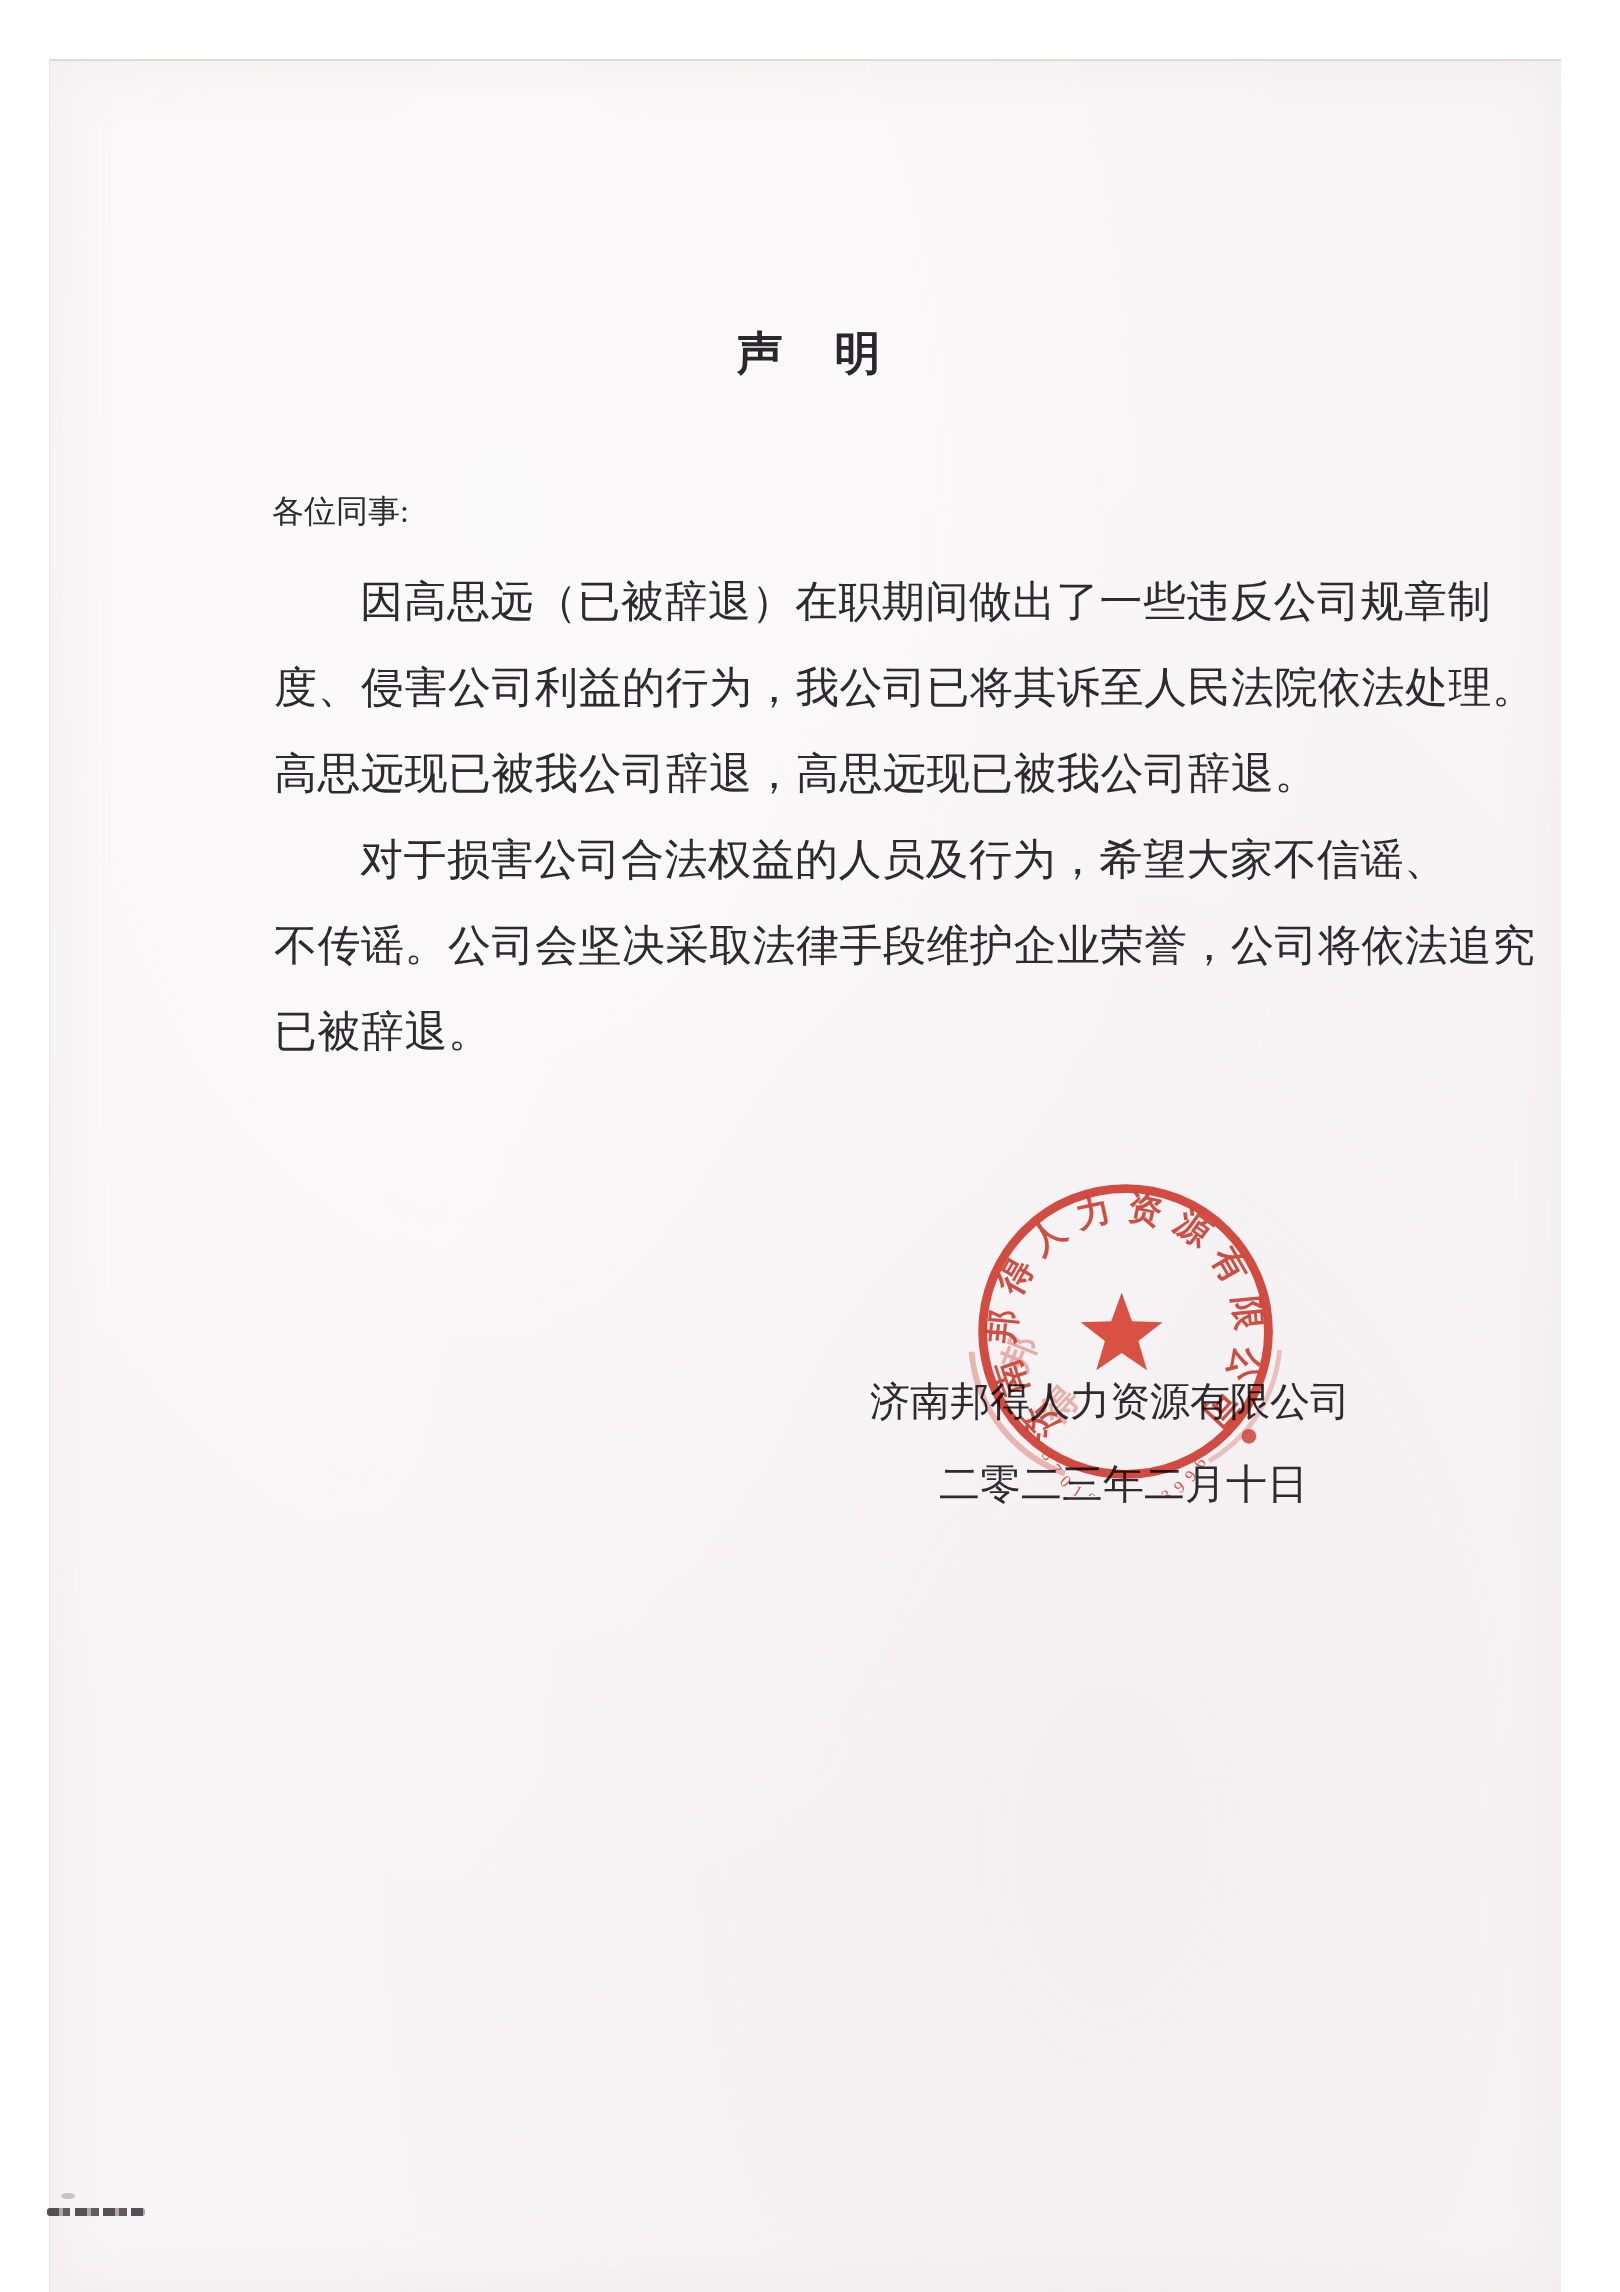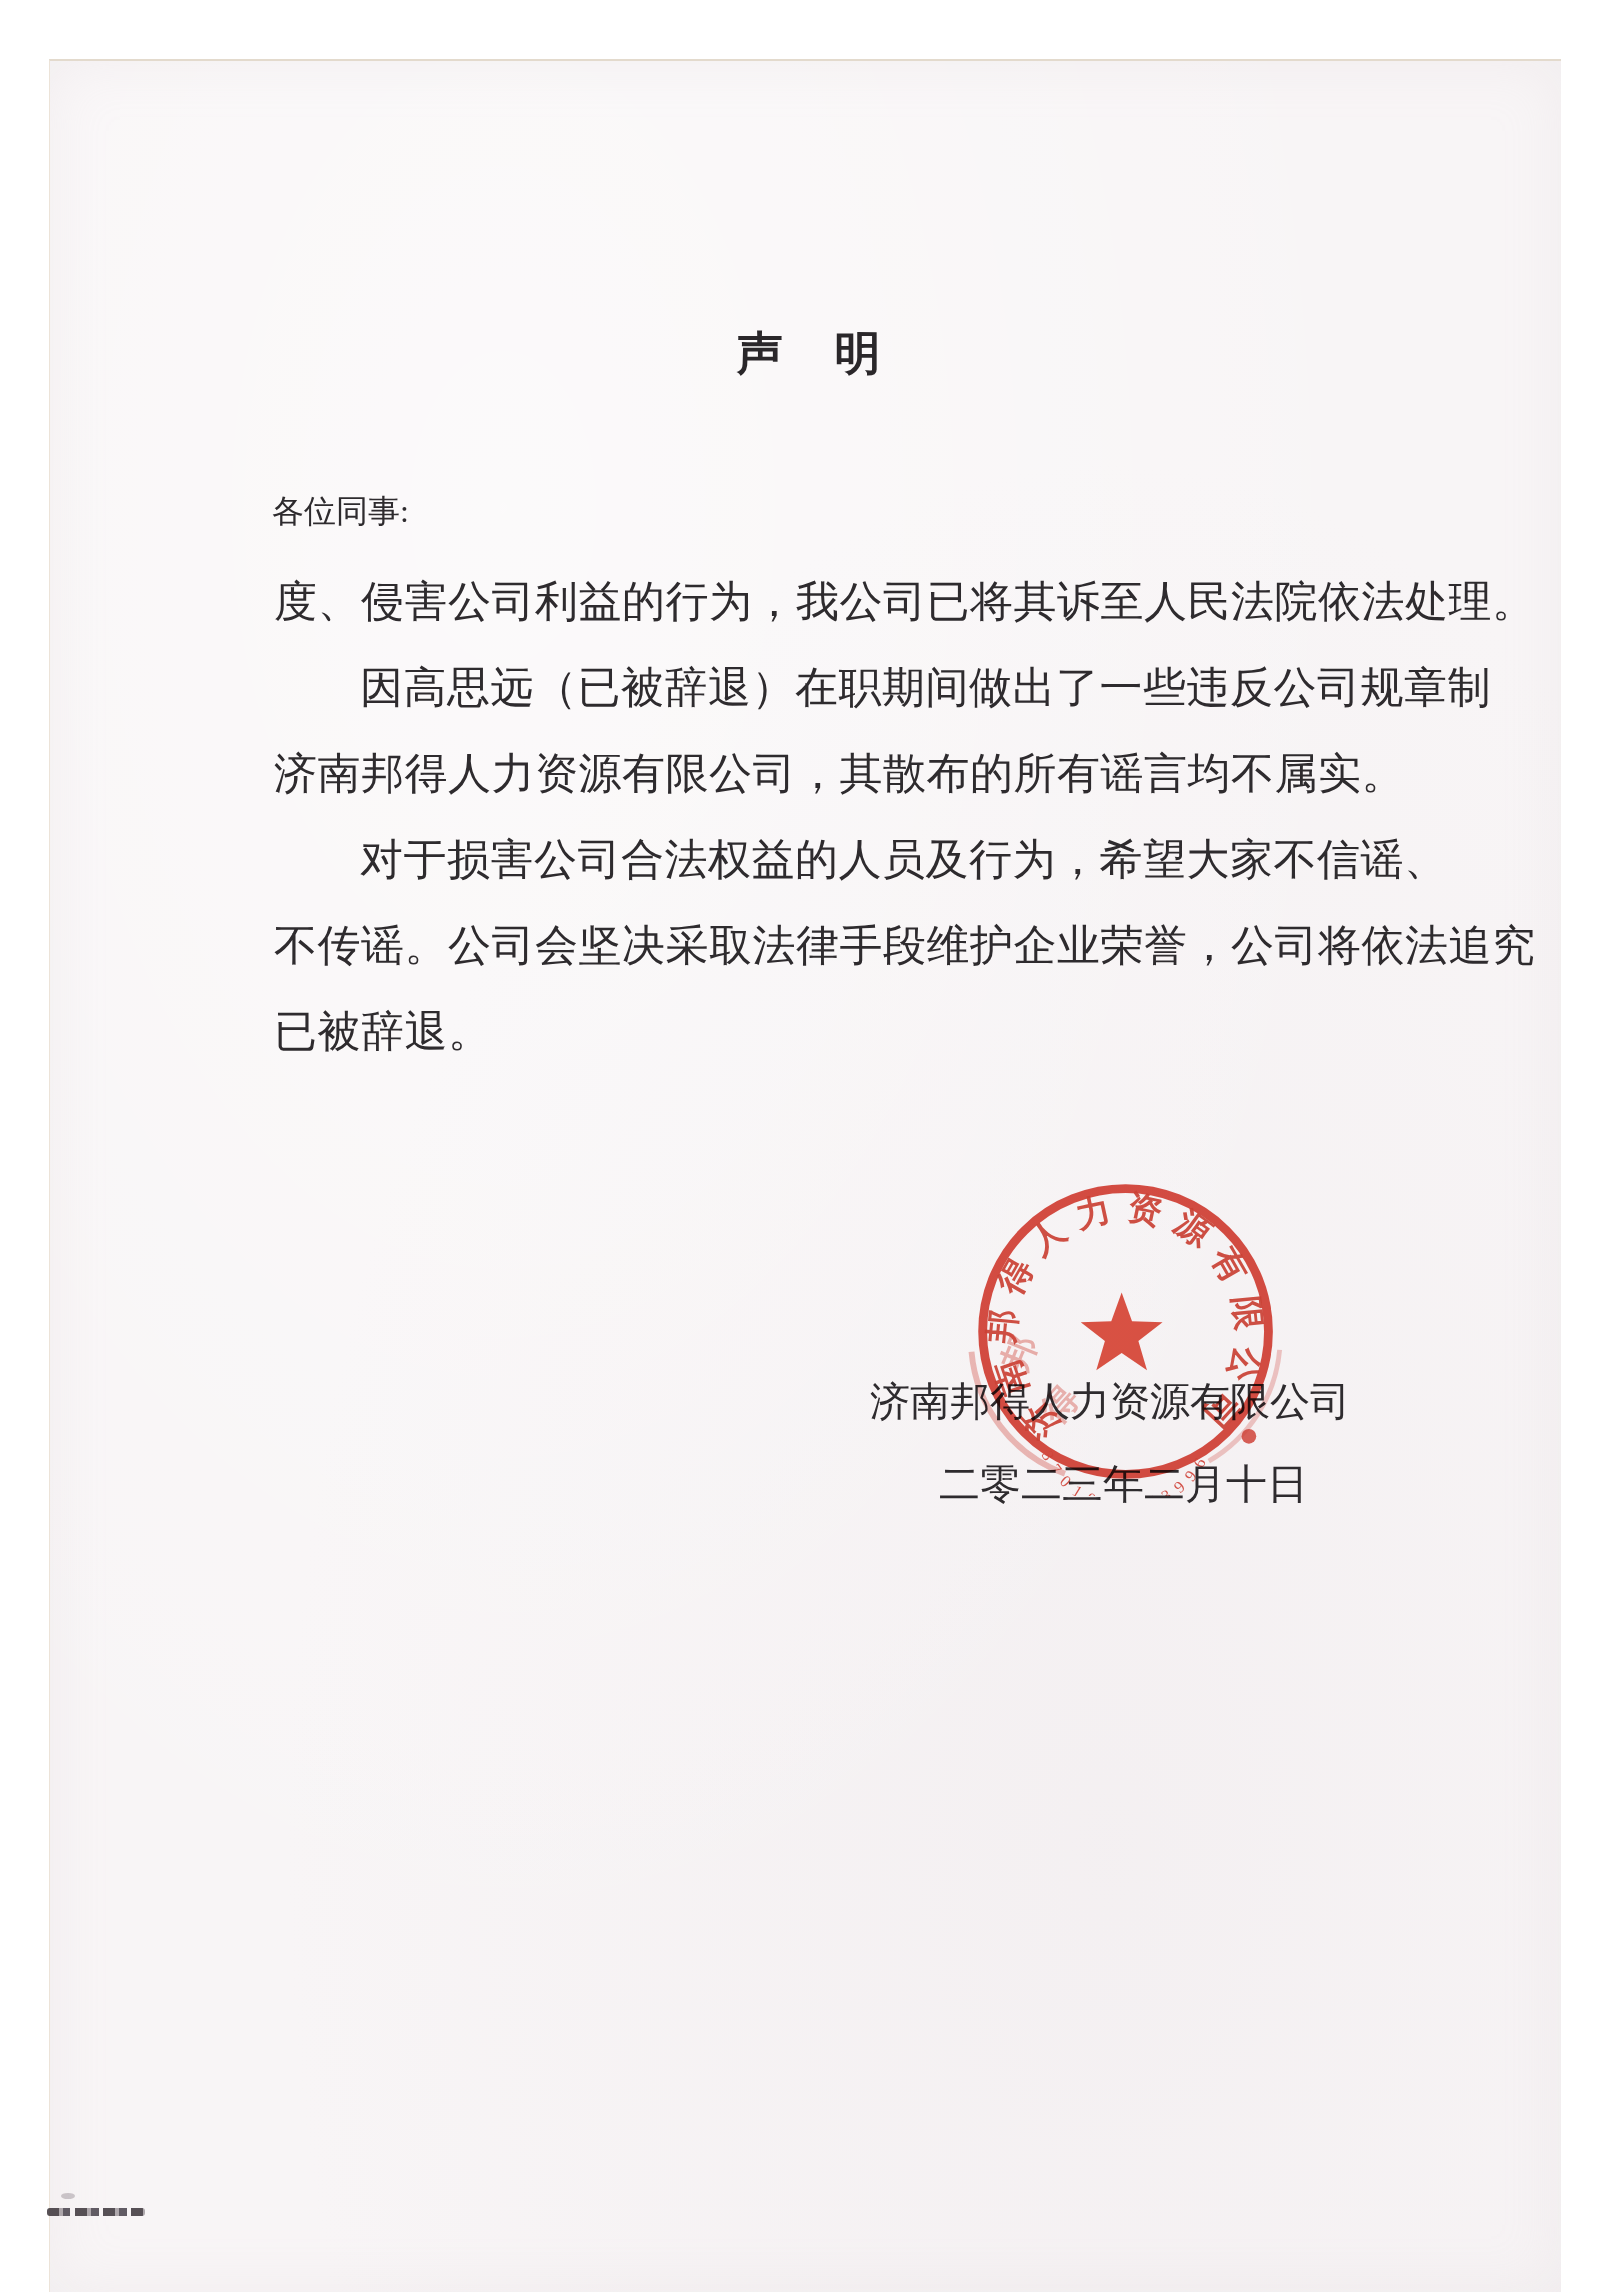--- a/index.html
+++ b/index.html
@@ -66,23 +66,23 @@
 
 <div class="canvas">
 
   <div class="paper"></div>
 
   <div class="doc-title">声　明</div>
 
   <div class="salutation">各位同事:</div>
 
   <div class="body-block">
+      <div class="line indent">因高思远（已被辞退）在职期间做出了一些违反公司规章制</div>
       <div class="line">度、侵害公司利益的行为，我公司已将其诉至人民法院依法处理。</div>
-      <div class="line indent">因高思远（已被辞退）在职期间做出了一些违反公司规章制</div>
-      <div class="line">济南邦得人力资源有限公司，其散布的所有谣言均不属实。</div>
+      <div class="line">高思远现已被我公司辞退，高思远现已被我公司辞退。</div>
     </div>
 
   <div class="body-block" style="top:817px;">
       <div class="line indent">对于损害公司合法权益的人员及行为，希望大家不信谣、</div>
       <div class="line">不传谣。公司会坚决采取法律手段维护企业荣誉，公司将依法追究</div>
       <div class="line">已被辞退。</div>
     </div>
 
   <div class="sig-company">济南邦得人力资源有限公司</div>
 

